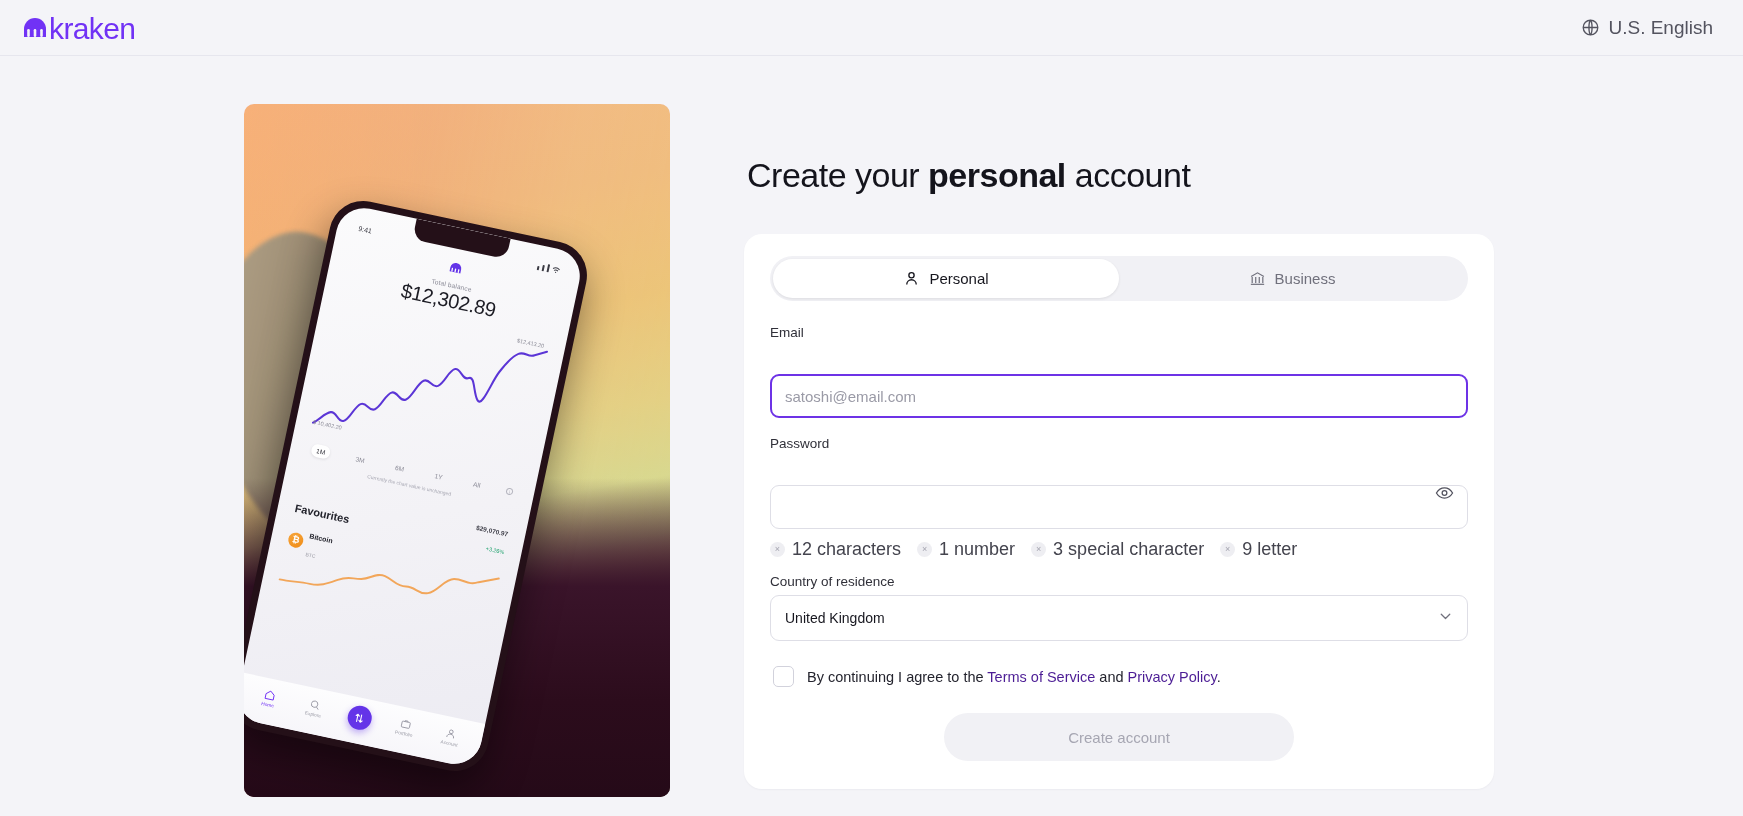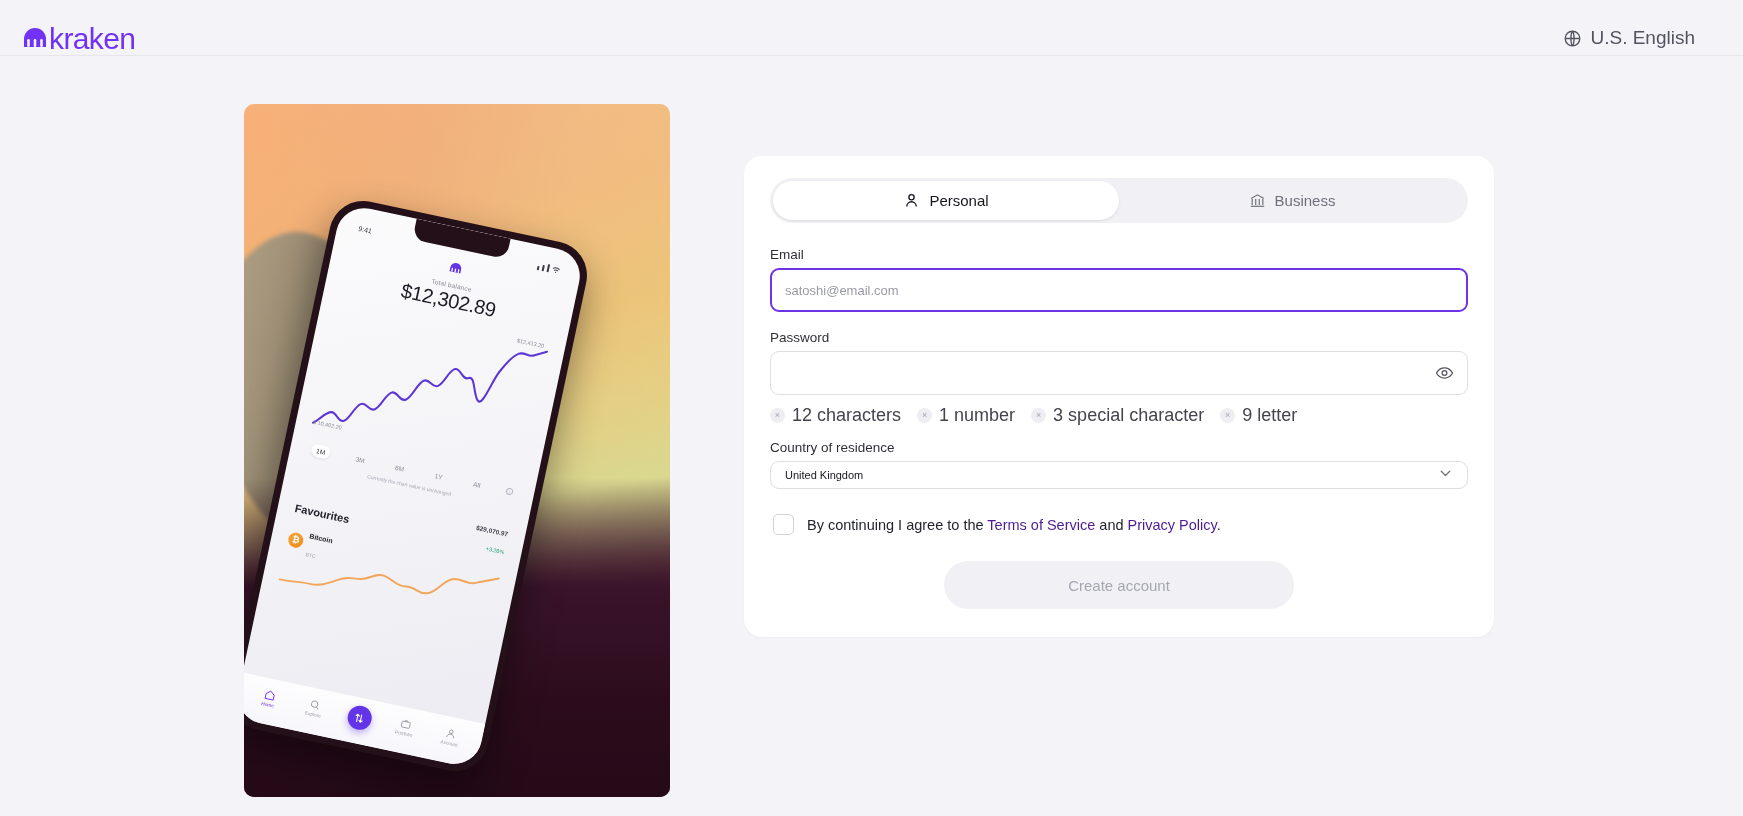--- a/index.html
+++ b/index.html
@@ -17,23 +17,23 @@
     -webkit-font-smoothing: antialiased;
   }
 
   
   .header {
     height: 56px;
     width: 100%;
     background: #f4f4f8;
     border-bottom: 1px solid #e6e6ee;
     display: flex;
-    align-items: flex-end;
+    align-items: center;
     justify-content: space-between;
-    padding: 0 40px 0 22px;
+    padding: 0 22px 0 22px;
     position: relative;
   }
 
   .brand {
     display: flex;
     align-items: center;
     gap: 0px;
     height: 34px;
     cursor: pointer;
   }
@@ -269,25 +269,26 @@
     display: block;
   }
 
   .input-wrap { position: relative; }
   .input {
     width: 100%;
     height: 44px;
     border: 1px solid #dedee6;
     border-radius: 9px;
     padding: 0 14px;
-    font-size: 13px;
+    font-size: 15px;
     font-family: "Liberation Sans", sans-serif;
     color: #16161e;
     background: #fff;
     outline: none;
+    margin-top: 28px;
   }
   .input::placeholder { color: #9a9aa6; }
   .input.focused {
     border: 2px solid #6d32e6;
     padding: 0 13px;
   }
   .icon-btn {
     position: absolute;
     right: 12px; top: 50%; transform: translateY(-50%);
     background: none; border: none; cursor: pointer;
@@ -310,25 +311,25 @@
     display: flex; align-items: center; justify-content: center;
     color: #a4a4b0;
     font-size: 9px;
     line-height: 1;
   }
   .req-text { font-size: 18px; color: #44444e; }
 
   .select-wrap { position: relative; }
   .select {
     width: 100%;
-    height: 28px;
+    height: 46px;
     border: 1px solid #dedee6;
     border-radius: 9px;
     padding: 0 38px 0 14px;
-    font-size: 11px;
+    font-size: 14px;
     color: #16161e;
     background: #fff;
     display: flex;
     align-items: center;
     cursor: pointer;
   }
   .chev {
     position: absolute; right: 14px; top: 50%; transform: translateY(-50%);
     pointer-events: none;
   }
@@ -513,20 +514,21 @@
               <span class="lbl">Account</span>
             </span>
           </div>
 
         </div>
       </div>
     </div>
 
     <div class="formside">
 
+      <h1 class="page-title"><span>Create your </span><b>personal</b><span> account</span></h1>
 
       <div class="card">
 
         <div class="toggle">
           <div class="toggle-opt active">
             <span>
               <svg width="17" height="17" viewBox="0 0 24 24" fill="none" stroke="#16161e" stroke-width="1.9">
                 <circle cx="12" cy="7.4" r="3.7"></circle>
                 <path d="M5.3 20.5a6.7 6.7 0 0 1 13.4 0"></path>
               </svg>

